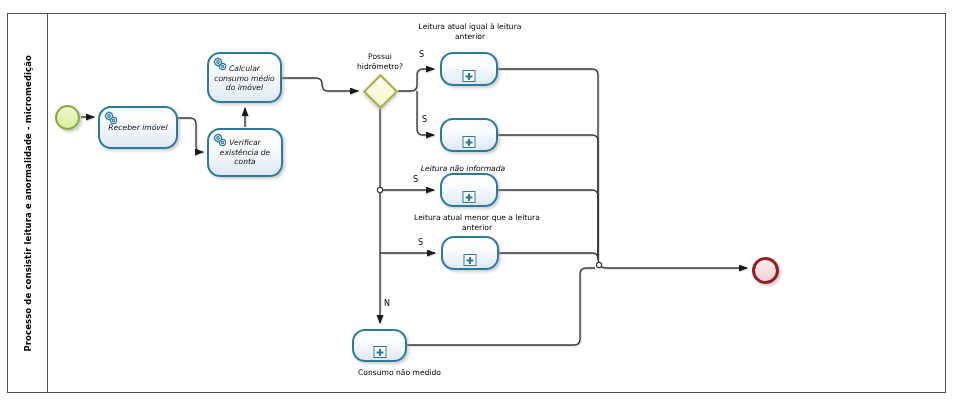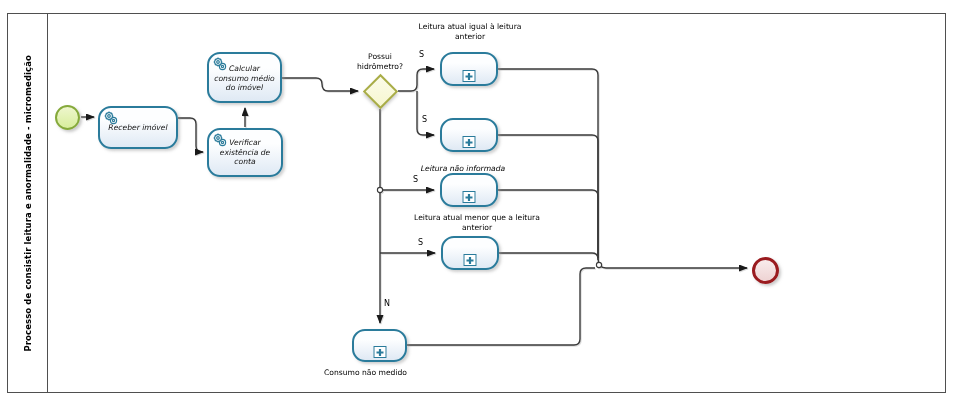--- a/index.html
+++ b/index.html
@@ -189,21 +189,21 @@
     </span>
   </div>
 
   <div class="subprocess" style="left:352px;top:329px;width:55px;height:33px;">
     <span class="plusbox">
       <svg width="9" height="9" viewBox="0 0 9 9">
           <path d="M4.5 1 V8 M1 4.5 H8" stroke="#2a7b9b" stroke-width="2.2"></path>
         </svg>
     </span>
   </div>
-  <div class="ext-label" style="left:308px;top:368px;width:115px;text-align:center;">Consumo não medido</div>
+  <div class="ext-label" style="left:342px;top:368px;width:115px;text-align:center;">Consumo não medido</div>
 
   <div class="event end"></div>
 
   <div class="edge-label" style="left:419px;top:50px;">S</div>
   <div class="edge-label" style="left:422px;top:115px;">S</div>
   <div class="edge-label" style="left:413px;top:175px;">S</div>
   <div class="edge-label" style="left:418px;top:238px;">S</div>
   <div class="edge-label" style="left:384px;top:299px;">N</div>
 
 </div>

